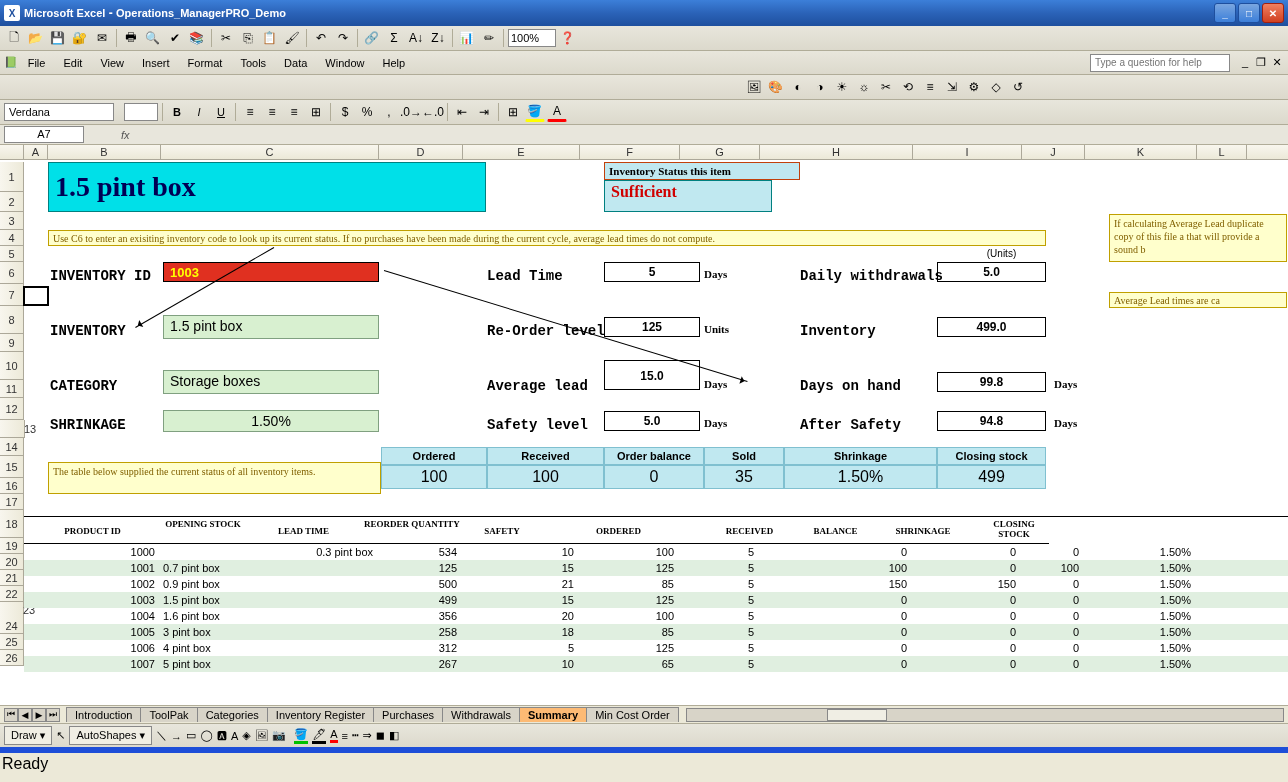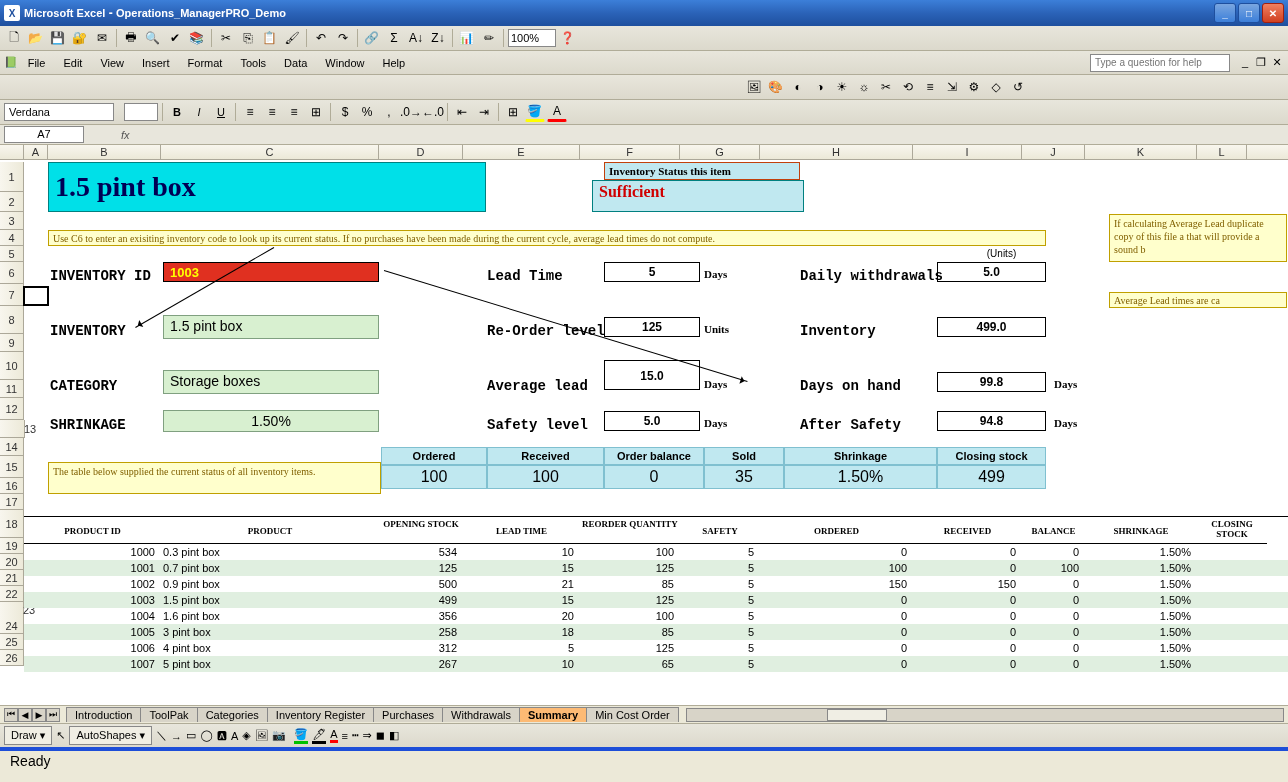--- a/index.html
+++ b/index.html
@@ -64,21 +64,21 @@
 .sheet-tabs { background: #ece9d8; border-top: 1px solid #b0ac98; display: flex; align-items: center; padding: 0 4px; height: 18px; font-size: 10px; }
 .sheet-tabs .nav { display: flex; gap: 0; margin-right: 6px; }
 .sheet-tabs .nav span { width: 14px; height: 14px; border: 1px solid #888; background: #d8d4c8; display: inline-flex; align-items: center; justify-content: center; cursor: pointer; font-size: 9px; }
 .sheet-tabs .tab { border: 1px solid #888; border-bottom: none; padding: 1px 8px; background: #d8d4c8; margin-right: -1px; cursor: pointer; }
 .sheet-tabs .tab.active { background: #fdba74; font-weight: bold; }
 .sheet-tabs .hscroll { flex: 1; margin-left: 8px; height: 14px; background: #d8d4c8; border: 1px solid #888; position: relative; }
 .sheet-tabs .hscroll .thumb { position: absolute; left: 140px; width: 60px; top: 0; bottom: 0; background: #f0eee4; border: 1px solid #888; }
 
 .drawbar { background: linear-gradient(to bottom, #e8e6dc, #dcd9cc); border-top: 1px solid #b0ac98; display: flex; align-items: center; padding: 2px 4px; gap: 4px; min-height: 24px; }
 .drawbar .dbtn { padding: 2px 6px; border: 1px solid #888; background: #f0eee4; cursor: pointer; font-size: 11px; }
-.statusbar { background: #ece9d8; border-top: 4px solid #1d4ed8; padding: 2px 10px; font-size: 14px; }
+.statusbar { background: #ece9d8; border-top: 6px solid #1d4ed8; padding: 2px 2px; font-size: 16px; }
 
 .arrow { position: absolute; border-top: 1px solid #000; transform-origin: left center; }
 .arrow::after { content: ''; position: absolute; right: -1px; top: -4px; border: 4px solid transparent; border-left-color: #000; }
 </style>
 </head>
 <body>
 
 <div class="titlebar">
   <span class="app-icon">X</span>
   <span class="title-text">
@@ -243,21 +243,21 @@
       <div style="height: 16px; line-height: 16px;">24</div>
       <div style="height: 16px; line-height: 16px;">25</div>
       <div style="height: 16px; line-height: 16px;">26</div>
     </div>
 
   <div class="grid">
 
     <div class="abs big-title" style="left:24px;top:0;width:438px;height:50px">1.5 pint box</div>
 
     <div class="abs status-label" style="left:580px;top:0;width:196px;height:18px">Inventory Status this item</div>
-    <div class="abs status-value" style="left:568px;top:18px;width:212px;height:32px">Sufficient</div>
+    <div class="abs status-value" style="left:580px;top:18px;width:168px;height:32px">Sufficient</div>
 
     <div class="abs yellow-tip" style="left:24px;top:68px;width:998px;height:16px">Use C6 to enter an exisiting inventory code to look up its current status. If no purchases have been made during the current cycle, average lead times do not compute.</div>
 
     <div class="abs yellow-tip" style="left:1085px;top:52px;width:178px;height:48px;line-height:1.3">If calculating Average Lead duplicate copy of this file a that will provide a sound b</div>
     <div class="abs yellow-tip" style="left:1085px;top:130px;width:178px;height:16px">Average Lead times are ca</div>
 
     <div class="abs" style="left:933px;top:86px;width:89px;text-align:center;font-size:10px">(Units)</div>
 
     <div class="abs field-lbl" style="left:26px;top:106px">INVENTORY ID</div>
     <div class="abs red-input" style="left:139px;top:100px;width:216px;height:20px">1003</div>
@@ -312,36 +312,35 @@
       <div class="summary-val" style="width:100px">0</div>
       <div class="summary-val" style="width:80px">35</div>
       <div class="summary-val" style="width:153px">1.50%</div>
       <div class="summary-val" style="width:109px">499</div>
     </div>
 
     <div class="abs yellow-tip" style="left:24px;top:300px;width:333px;height:32px;line-height:1.3">The table below supplied the current status of all inventory items.</div>
 
     <div class="abs" style="left:0;top:354px;right:0;height:28px;display:flex;border-top:1px solid #000">
       <div class="tbl-head" style="width:137px;line-height:28px">PRODUCT ID</div>
-      <div class="tbl-head" style="width:218px;line-height:28px">PRODUCT</div>
       <div class="tbl-head" style="width:84px;padding-top:2px">OPENING STOCK</div>
       <div class="tbl-head" style="width:117px;line-height:28px">LEAD TIME</div>
       <div class="tbl-head" style="width:100px;padding-top:2px">REORDER QUANTITY</div>
       <div class="tbl-head" style="width:80px;line-height:28px">SAFETY</div>
       <div class="tbl-head" style="width:153px;line-height:28px">ORDERED</div>
       <div class="tbl-head" style="width:109px;line-height:28px">RECEIVED</div>
       <div class="tbl-head" style="width:63px;line-height:28px">BALANCE</div>
       <div class="tbl-head" style="width:112px;line-height:28px">SHRINKAGE</div>
       <div class="tbl-head" style="width:70px;padding-top:2px">CLOSING STOCK</div>
     </div>
 
     <div class="abs" style="left:0;top:382px;right:0" id="table-body">
         <div class="tbl-row" style="display: flex; height: 16px; line-height: 16px;">
           <div class="tbl-cell" style="width: 137px;">1000</div>
-          <div class="tbl-cell left" style="width: 218px;">0.3 pint box</div>
+          <div class="tbl-cell left" style="width: 218px; text-align: right;">0.3 pint box</div>
           <div class="tbl-cell" style="width: 84px;">534</div>
           <div class="tbl-cell" style="width: 117px;">10</div>
           <div class="tbl-cell" style="width: 100px;">100</div>
           <div class="tbl-cell" style="width: 80px;">5</div>
           <div class="tbl-cell" style="width: 153px;">0</div>
           <div class="tbl-cell" style="width: 109px;">0</div>
           <div class="tbl-cell" style="width: 63px;">0</div>
           <div class="tbl-cell" style="width: 112px;">1.50%</div>
         </div>
         <div class="tbl-row even" style="display: flex; height: 16px; line-height: 16px;">

